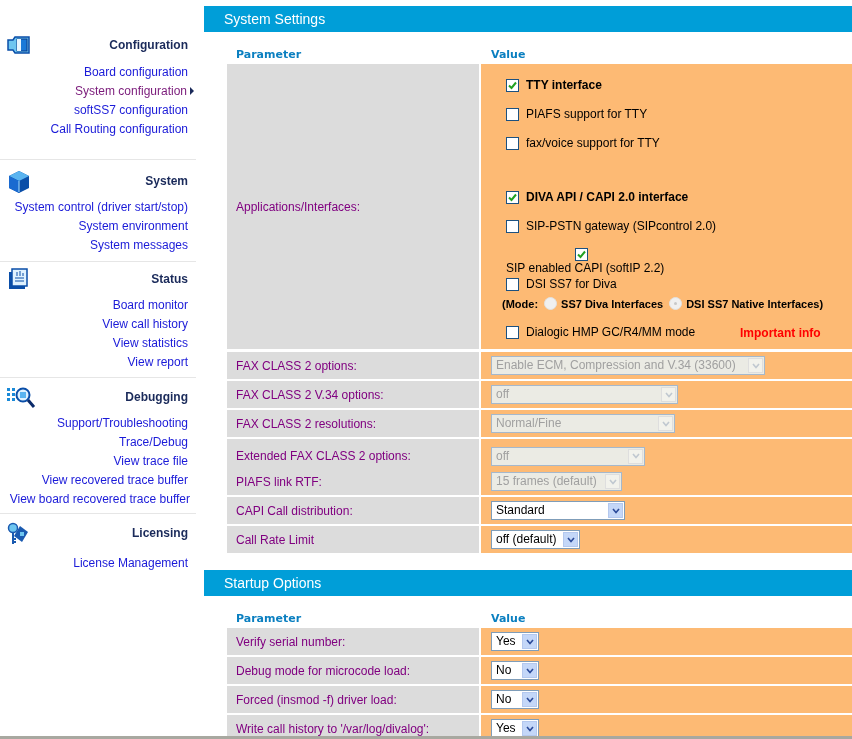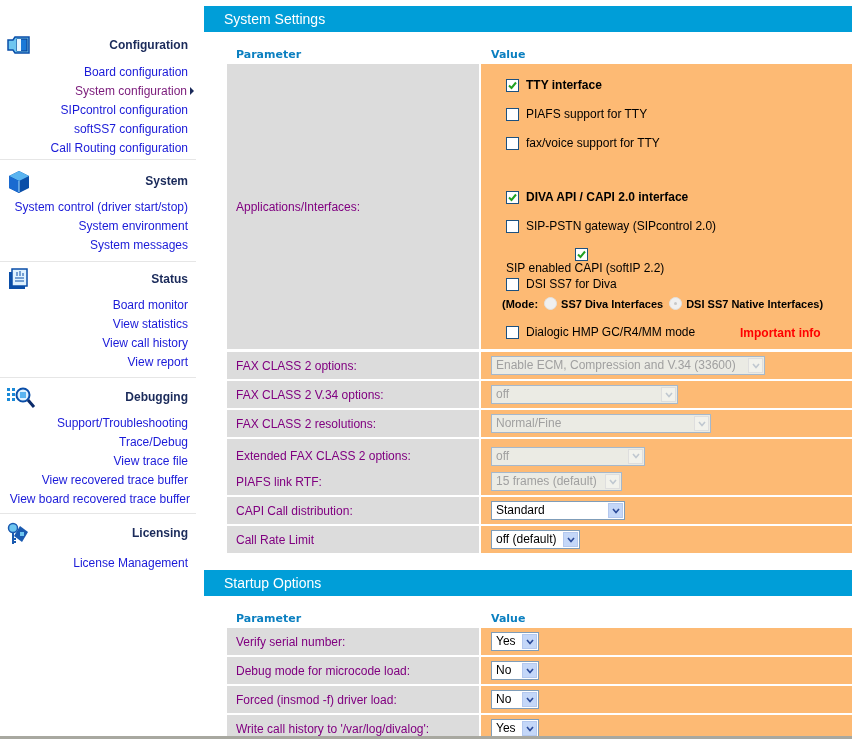--- a/index.html
+++ b/index.html
@@ -103,21 +103,20 @@
           <path d="M2 6 h5 l2 -3 h14 v16 h-14 l-2 -3 h-5 z" fill="#6ec6f0" stroke="#0a4ea8" stroke-width="1.5"></path>
           <rect x="11" y="5" width="10" height="12" fill="#1a7ad8" stroke="#0a3a8a" stroke-width="1"></rect>
           <rect x="11" y="5" width="4" height="12" fill="#e8f6ff"></rect>
         </svg>
       </span>
       <span class="sb-title">Configuration</span>
     </div>
     <div style="padding-top:5px;">
       <a class="sb-item">Board configuration</a>
       <a class="sb-item active"><span>System configuration</span><span class="arrow"></span></a>
-      <a class="sb-item">SIPcontrol configuration</a>
       <a class="sb-item">softSS7 configuration</a>
       <a class="sb-item">Call Routing configuration</a>
     </div>
   </div>
 
   <div class="sb-section" style="top:168px;height:94px;">
     <div class="sb-head">
       <span class="sb-icon">
         <svg width="26" height="24" viewBox="0 0 26 24">
           <polygon points="13,1 23,6 23,18 13,23 3,18 3,6" fill="#0a4ea8"></polygon>
@@ -145,22 +144,22 @@
           <line x1="9" y1="13" x2="18" y2="13" stroke="#0a4ea8"></line>
           <line x1="11" y1="4" x2="11" y2="8" stroke="#0a4ea8"></line>
           <line x1="14" y1="3" x2="14" y2="8" stroke="#0a4ea8"></line>
           <line x1="17" y1="5" x2="17" y2="8" stroke="#0a4ea8"></line>
         </svg>
       </span>
       <span class="sb-title">Status</span>
     </div>
     <div style="padding-top:4px;">
       <a class="sb-item">Board monitor</a>
+      <a class="sb-item">View call history</a>
       <a class="sb-item">View statistics</a>
-      <a class="sb-item">View call history</a>
       <a class="sb-item">View report</a>
     </div>
   </div>
 
   <div class="sb-section" style="top:384px;height:130px;">
     <div class="sb-head">
       <span class="sb-icon">
         <svg width="30" height="24" viewBox="0 0 30 24">
           <rect x="1" y="2" width="3" height="3" fill="#1a8ad8"></rect>
           <rect x="1" y="7" width="3" height="3" fill="#1a8ad8"></rect>
@@ -288,21 +287,21 @@
           <svg viewBox="0 0 8 6">
             <path d="M1 1 L4 4.5 L7 1" stroke="#c0c8d0" stroke-width="1.6" fill="none"></path>
           </svg>
         </span>
     </div>
   </div>
 </div>
 <div class="row" style="top:410px;height:27px;">
   <div class="cell-param">FAX CLASS 2 resolutions:</div>
   <div class="cell-value">
-    <div class="select disabled" style="width:220px;">
+    <div class="select disabled" style="width:184px;">
       <span>Normal/Fine</span>
       <span class="dd">
           <svg viewBox="0 0 8 6">
             <path d="M1 1 L4 4.5 L7 1" stroke="#c0c8d0" stroke-width="1.6" fill="none"></path>
           </svg>
         </span>
     </div>
   </div>
 </div>
 <div class="row" style="top:439px;height:34px;">

